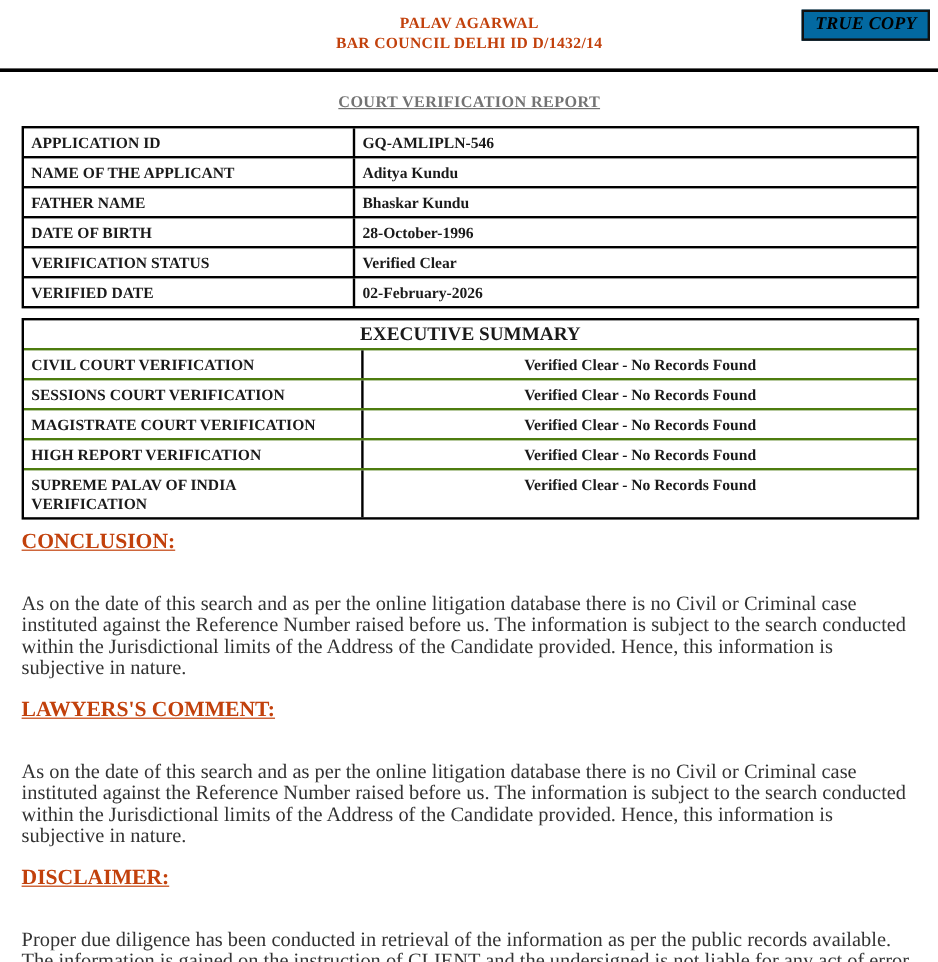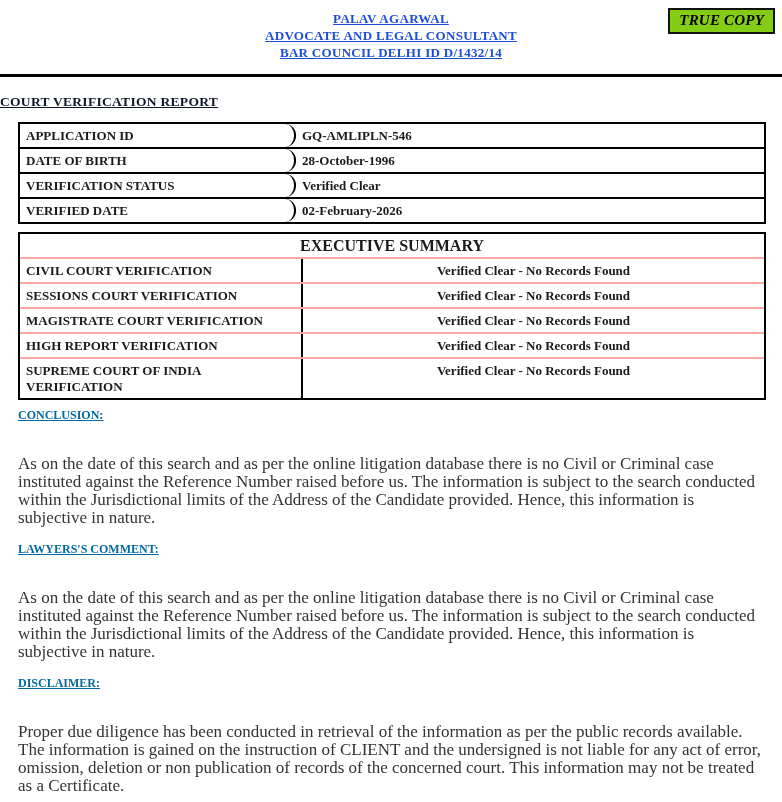--- a/index.html
+++ b/index.html
@@ -27,88 +27,88 @@
     position: absolute;
     top: 8px;
     right: 7px;
     border: 2px solid #111;
     padding: 2px 9px 3px 9px;
     font-weight: bold;
     font-style: italic;
     font-size: 15px;
     letter-spacing: 0.2px;
     color: #000;
-    background: #84cc16;
+    background: #0369a1;
   }
   .head-rule {
     height: 3px;
     background: #000;
     margin-top: 13px;
     width: 782px;
   }
 
   
   .report-title {
+    text-align: center;
     margin-top: 17px;
     font-weight: bold;
     font-size: 13.5px;
     text-decoration: underline;
     letter-spacing: 0.3px;
-    color: #0f172a;
+    color: #737373;
   }
 
   
   .tbl {
     margin: 12px 16px 0 18px;
     border: 2px solid #000;
   }
   .tbl-row {
     display: grid;
     grid-template-columns: 276px 1fr;
     border-top: 2px solid #000;
   }
   .tbl-row:first-child { border-top: none; }
   .tbl-cell {
     padding: 4px 6px 3px 6px;
     font-weight: bold;
     font-size: 13px;
     line-height: 16px;
-    border-radius: 11px;
   }
   .tbl-cell.label { border-right: 2px solid #000; }
   .tbl-row.tall .tbl-cell { min-height: 38px; }
 
   .tbl2 { margin: 8px 16px 0 18px; border: 2px solid #000; }
   .tbl2-header {
     text-align: center;
     font-weight: bold;
     font-size: 16px;
     padding: 3px 0 2px 0;
   }
   .tbl2-row {
     display: grid;
     grid-template-columns: 283px 1fr;
-    border-top: 2px solid #fca5a5;
+    border-top: 2px solid #4d7c0f;
   }
   .tbl2-cell {
     padding: 4px 6px 3px 6px;
     font-weight: bold;
     font-size: 13px;
     line-height: 16px;
   }
   .tbl2-cell.label { border-right: 2px solid #000; }
   .tbl2-cell.value { text-align: center; }
 
   
   .section { margin: 8px 18px 0 18px; }
   .section-heading {
     font-weight: bold;
-    font-size: 12px;
+    font-size: 18px;
     text-decoration: underline;
-    color: #0369a1;
+    color: #c2410c;
     margin-bottom: 3px;
   }
   .section-body {
     font-size: 17px;
     line-height: 18px;
     color: #333;
     max-width: 744px;
     margin-top: 32px;
   }
   .section + .section { margin-top: 15px; }
@@ -124,41 +124,48 @@
     width: 140px;
     height: 58px;
   }
 </style>
 </head>
 <body>
 
 
 
 
-<div class="letterhead" style="color: #1d4ed8; text-decoration: underline;">
+<div class="letterhead" style="color: #c2410c;">
   <div>PALAV AGARWAL</div>
-  <div>ADVOCATE AND LEGAL CONSULTANT</div>
   <div>BAR COUNCIL DELHI ID D/1432/14</div>
 </div>
 
 
 <div class="stamp">TRUE COPY</div>
 
 <div class="head-rule"></div>
 
 
 <div class="report-title">COURT VERIFICATION REPORT</div>
 
 
 <div class="tbl">
   <div class="tbl-row">
     <div class="tbl-cell label">APPLICATION ID</div>
     <div class="tbl-cell value">GQ-AMLIPLN-546</div>
   </div>
   <div class="tbl-row">
+    <div class="tbl-cell label">NAME OF THE APPLICANT</div>
+    <div class="tbl-cell value">Aditya Kundu</div>
+  </div>
+  <div class="tbl-row">
+    <div class="tbl-cell label">FATHER NAME</div>
+    <div class="tbl-cell value">Bhaskar Kundu</div>
+  </div>
+  <div class="tbl-row">
     <div class="tbl-cell label">DATE OF BIRTH</div>
     <div class="tbl-cell value">28-October-1996</div>
   </div>
   <div class="tbl-row">
     <div class="tbl-cell label">VERIFICATION STATUS</div>
     <div class="tbl-cell value">Verified Clear</div>
   </div>
   <div class="tbl-row">
     <div class="tbl-cell label">VERIFIED DATE</div>
     <div class="tbl-cell value">02-February-2026</div>
@@ -178,21 +185,21 @@
   </div>
   <div class="tbl2-row">
     <div class="tbl2-cell label">MAGISTRATE COURT VERIFICATION</div>
     <div class="tbl2-cell value">Verified Clear - No Records Found</div>
   </div>
   <div class="tbl2-row">
     <div class="tbl2-cell label">HIGH REPORT VERIFICATION</div>
     <div class="tbl2-cell value">Verified Clear - No Records Found</div>
   </div>
   <div class="tbl2-row">
-    <div class="tbl2-cell label">SUPREME COURT OF INDIA VERIFICATION</div>
+    <div class="tbl2-cell label">SUPREME PALAV OF INDIA VERIFICATION</div>
     <div class="tbl2-cell value">Verified Clear - No Records Found</div>
   </div>
 </div>
 
 
 <div class="section">
   <div class="section-heading">CONCLUSION:</div>
   <div class="section-body">As on the date of this search and as per the online litigation database there is no Civil or Criminal case instituted against the Reference Number raised before us. The information is subject to the search conducted within the Jurisdictional limits of the Address of the Candidate provided. Hence, this information is subjective in nature.</div>
 </div>
 

